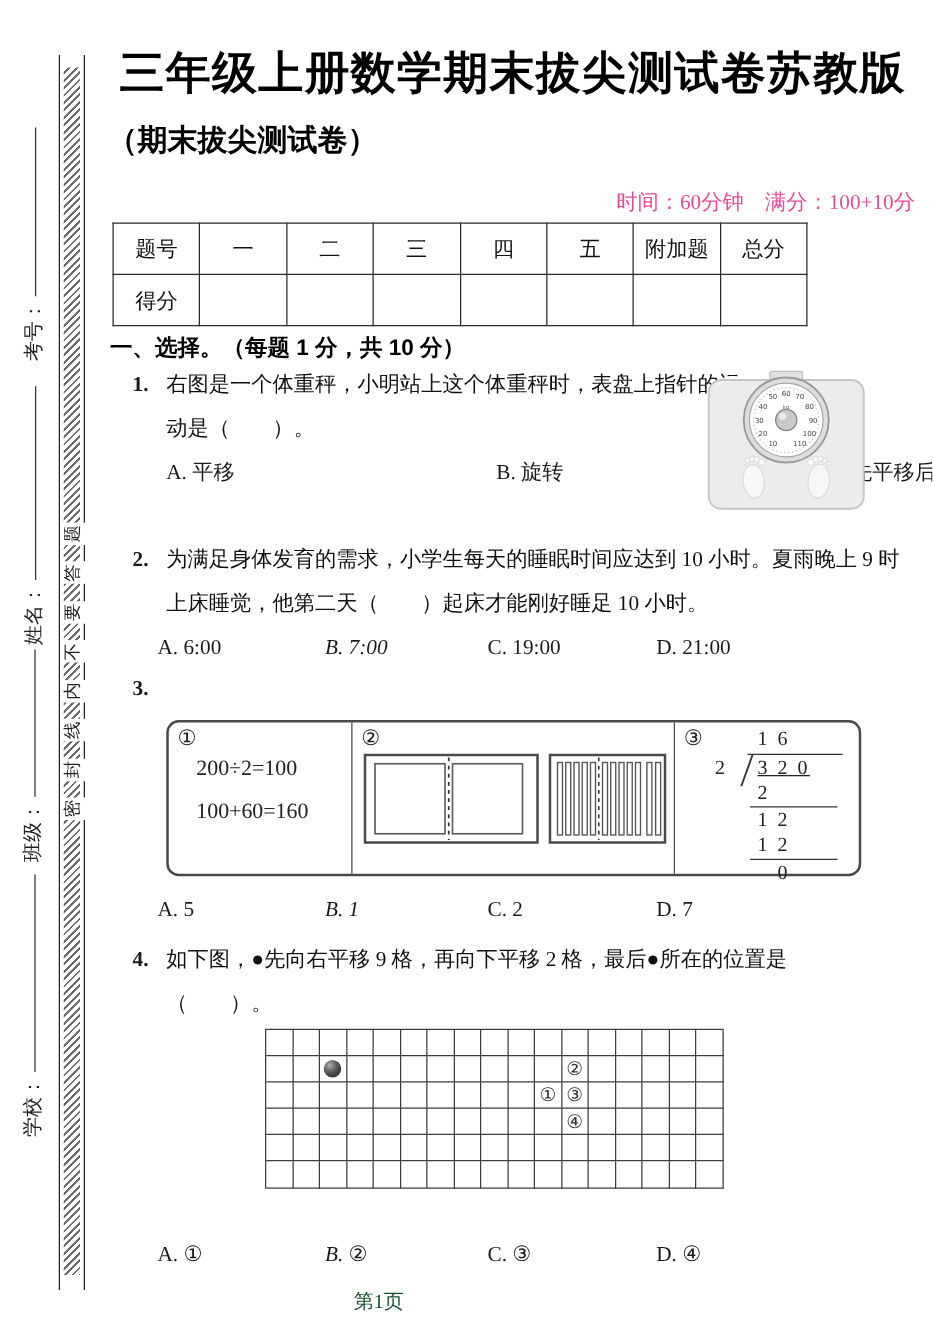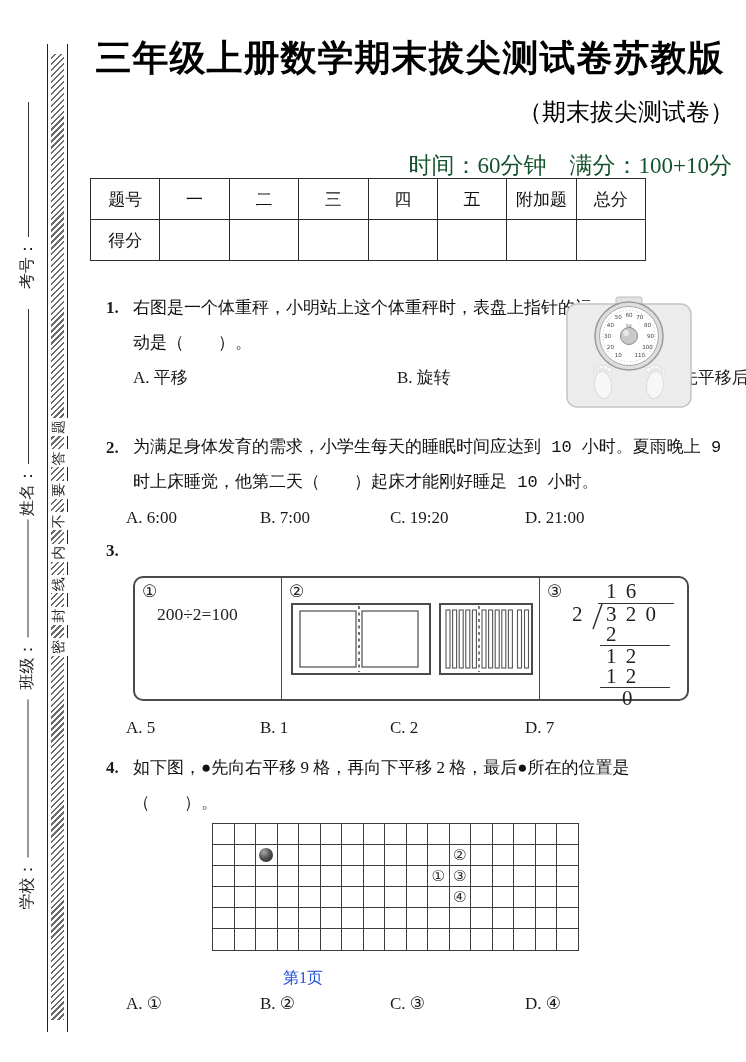--- a/index.html
+++ b/index.html
@@ -15,83 +15,83 @@
   .binding-strip .hatch{position:absolute;left:3px;right:3px;top:10px;bottom:12px;
     background:repeating-linear-gradient(135deg,transparent 0 2.6px,#6b6b6b 2.6px 4.2px);}
   .binding-text{position:absolute;left:-61px;top:527px;width:238px;height:20px;
     transform:rotate(-90deg);display:flex;justify-content:space-between;align-items:center;z-index:3;}
   .binding-text .bchar{background:#fff;font-size:14px;line-height:19px;padding:0 2px;color:#222;}
 
   
   .content{position:absolute;left:86px;top:0;width:648px;height:1062px;}
   .title{position:absolute;top:34px;left:0;width:100%;text-align:center;
     font-family:"Liberation Sans","DejaVu Sans",sans-serif;font-weight:900;font-size:36px;letter-spacing:1px;color:#000;}
-  .subtitle{position:absolute;top:96px;left:0;width:100%;text-align:right;
-    font-family:"Liberation Sans","DejaVu Sans",sans-serif;font-weight:normal;font-size:24px;color:#000;}
-  .meta{position:absolute;top:150px;right:2px;font-size:23px;color:#14532d;}
+  .subtitle{position:absolute;top:96px;left:0;width:100%;text-align:left;
+    font-family:"Liberation Sans","DejaVu Sans",sans-serif;font-weight:bold;font-size:24px;color:#000;}
+  .meta{position:absolute;top:150px;right:2px;font-size:17px;color:#ec4899;}
 
   table.score-table{position:absolute;top:178px;left:4px;width:556px;border-collapse:collapse;table-layout:fixed;}
   table.score-table td{border:1.4px solid #2b2b2b;height:38px;text-align:center;font-size:17px;color:#111;}
 
   .section-heading{position:absolute;top:266px;left:2px;
     font-family:"Liberation Sans","DejaVu Sans",sans-serif;font-weight:bold;font-size:18px;color:#000;}
 
   .qblock{position:absolute;left:0;width:648px;}
   .qrow{display:flex;}
   .qnum{width:27px;font-weight:bold;font-size:17px;line-height:35px;padding-left:20px;box-sizing:content-box;flex:0 0 auto;}
   .qtext{font-size:17px;line-height:35px;color:#111;}
   .q1 .qtext{width:462px;}
   .indent2{margin-left:47px;font-size:17px;line-height:35px;}
 
   .opts{margin-left:40px;font-size:17px;line-height:35px;white-space:nowrap;}
   .opts .opt{display:inline-block;}
   .opts-q1{margin-left:47px;}
   .opts-q1 .opt{width:264px;}
   .opts-row .opt:nth-child(1){width:134px;}
-  .opts-row .opt:nth-child(2){width:130px;}
+  .opts-row .opt:nth-child(2){width:130px;font-style:italic;}
   .opts-row .opt:nth-child(3){width:135px;}
 
   
   .scale-fig{position:absolute;left:476px;top:5px;width:134px;height:116px;}
 
   
   .methods-box{margin-left:47px;margin-top:8px;width:556px;height:125px;
     border:2px solid #4a4a4a;border-radius:10px;display:flex;box-sizing:border-box;}
   .mcell{position:relative;box-sizing:border-box;}
   .mcell1{width:147px;border-right:1.4px solid #4a4a4a;}
   .mcell2{width:258px;border-right:1.4px solid #4a4a4a;display:flex;align-items:center;justify-content:center;}
   .mcell3{flex:1;}
   .mlabel{position:absolute;top:3px;left:7px;font-size:17px;color:#222;}
   .eqs{padding:19px 0 0 22px;font-size:17.5px;line-height:34px;color:#222;}
 
   
-  .division{position:absolute;left:22px;top:4px;width:124px;height:118px;font-size:21px;color:#222;}
+  .division{position:absolute;left:22px;top:4px;width:124px;height:118px;font-size:16px;color:#222;}
   .division span{position:absolute;line-height:19px;letter-spacing:2px;}
   .dq{left:44px;top:0;}
   .ddv{left:10px;top:23px;}
   .dbr{position:absolute;left:28px;top:22px;}
   .dvl{position:absolute;left:36px;top:21px;width:76px;border-top:1.5px solid #333;}
-  .ddd{left:44px;top:23px;}
+  .ddd{left:44px;top:23px;text-decoration:underline;}
   .ds1{left:44px;top:43px;}
   .dl1{position:absolute;left:38px;top:63px;width:70px;border-top:1.5px solid #333;}
   .dr1{left:44px;top:65px;}
   .ds2{left:44px;top:85px;}
   .dl2{position:absolute;left:38px;top:105px;width:70px;border-top:1.5px solid #333;}
   .dr0{left:60px;top:107px;}
 
   
   .move-grid{margin-left:126px;margin-top:3px;display:grid;grid-template-columns:repeat(17,21.5px);
     grid-auto-rows:21.1px;width:fit-content;border-top:1.2px solid #3d3d3d;border-left:1.2px solid #3d3d3d;}
   .gcell{border-right:1.2px solid #3d3d3d;border-bottom:1.2px solid #3d3d3d;
     display:flex;align-items:center;justify-content:center;}
   .ball{width:14px;height:14px;border-radius:50%;
     background:radial-gradient(circle at 35% 30%,#aaa 0%,#555 45%,#1d1d1d 100%);}
   .marker{font-size:15px;color:#333;font-family:"DejaVu Sans",sans-serif;}
 
-  .footer{position:absolute;top:968px;left:0;width:606px;text-align:center;font-size:16px;color:#1d4ed8;}
+  .footer{position:absolute;top:1031px;left:0;width:606px;text-align:center;font-size:16px;color:#14532d;}
 
   svg text{font-family:"DejaVu Sans",sans-serif;}
   .dialnum{font-size:5.6px;fill:#444;text-anchor:middle;}
   .dialunit{font-size:4.5px;fill:#666;text-anchor:middle;}
 </style>
 </head>
 <body>
 
 <div class="page">
 
@@ -150,20 +150,21 @@
             <td></td>
             <td></td>
             <td></td>
             <td></td>
             <td></td>
             <td></td>
           </tr>
         </tbody>
       </table>
 
+    <div class="section-heading">一、选择。（每题 1 分，共 10 分）</div>
 
     <div class="qblock q1" style="top:290px;">
       <div class="qrow">
         <span class="qnum">1.</span>
         <span class="qtext">右图是一个体重秤，小明站上这个体重秤时，表盘上指针的运动是（　　）。</span>
       </div>
       <div class="opts opts-q1"><span class="opt">A. 平移</span><span class="opt">B. 旋转</span><span class="opt">C. 先平移后旋转</span></div>
 
       <div class="scale-fig">
         <svg width="134" height="116" viewBox="0 0 134 116">
@@ -204,35 +205,36 @@
             <circle cx="-4.4" cy="-17" r="2.3" fill="#fafafa" stroke="#e0e0e0"></circle>
             <circle cx="-8" cy="-14.5" r="2.6" fill="#fafafa" stroke="#e0e0e0"></circle>
           </g>
         </svg>
       </div>
     </div>
 
     <div class="qblock" style="top:430px;">
       <div class="qrow">
         <span class="qnum">2.</span>
-        <span class="qtext" style="width:604px;font-family:Liberation Mono, monospace;">为满足身体发育的需求，小学生每天的睡眠时间应达到 10 小时。夏雨晚上 9 时上床睡觉，他第二天（　　）起床才能刚好睡足 10 小时。</span>
-      </div>
-      <div class="opts opts-row"><span class="opt">A. 6:00</span><span class="opt">B. 7:00</span><span class="opt">C. 19:20</span><span class="opt">D. 21:00</span></div>
+        <span class="qtext" style="width:604px;">为满足身体发育的需求，小学生每天的睡眠时间应达到 10 小时。夏雨晚上 9 时上床睡觉，他第二天（　　）起床才能刚好睡足 10 小时。</span>
+      </div>
+      <div class="opts opts-row"><span class="opt">A. 6:00</span><span class="opt">B. 7:00</span><span class="opt">C. 19:00</span><span class="opt">D. 21:00</span></div>
     </div>
 
     <div class="qblock" style="top:533px;">
       <div class="qrow">
         <span class="qnum">3.</span>
       </div>
 
       <div class="methods-box">
         <div class="mcell mcell1">
           <span class="mlabel">①</span>
           <div class="eqs">
             <div>200÷2=100</div>
+            <div>100+60=160</div>
           </div>
         </div>
 
         <div class="mcell mcell2">
           <span class="mlabel">②</span>
           <svg width="250" height="86" viewBox="0 0 250 86">
             <rect x="6" y="8" width="138" height="70" fill="none" stroke="#4a4a4a" stroke-width="2"></rect>
             <rect x="14" y="15" width="56" height="56" fill="none" stroke="#5a5a5a" stroke-width="1.3"></rect>
             <rect x="76" y="15" width="56" height="56" fill="none" stroke="#5a5a5a" stroke-width="1.3"></rect>
             <line x1="73" y1="10" x2="73" y2="76" stroke="#333" stroke-width="1.4" stroke-dasharray="3,3.5"></line>

